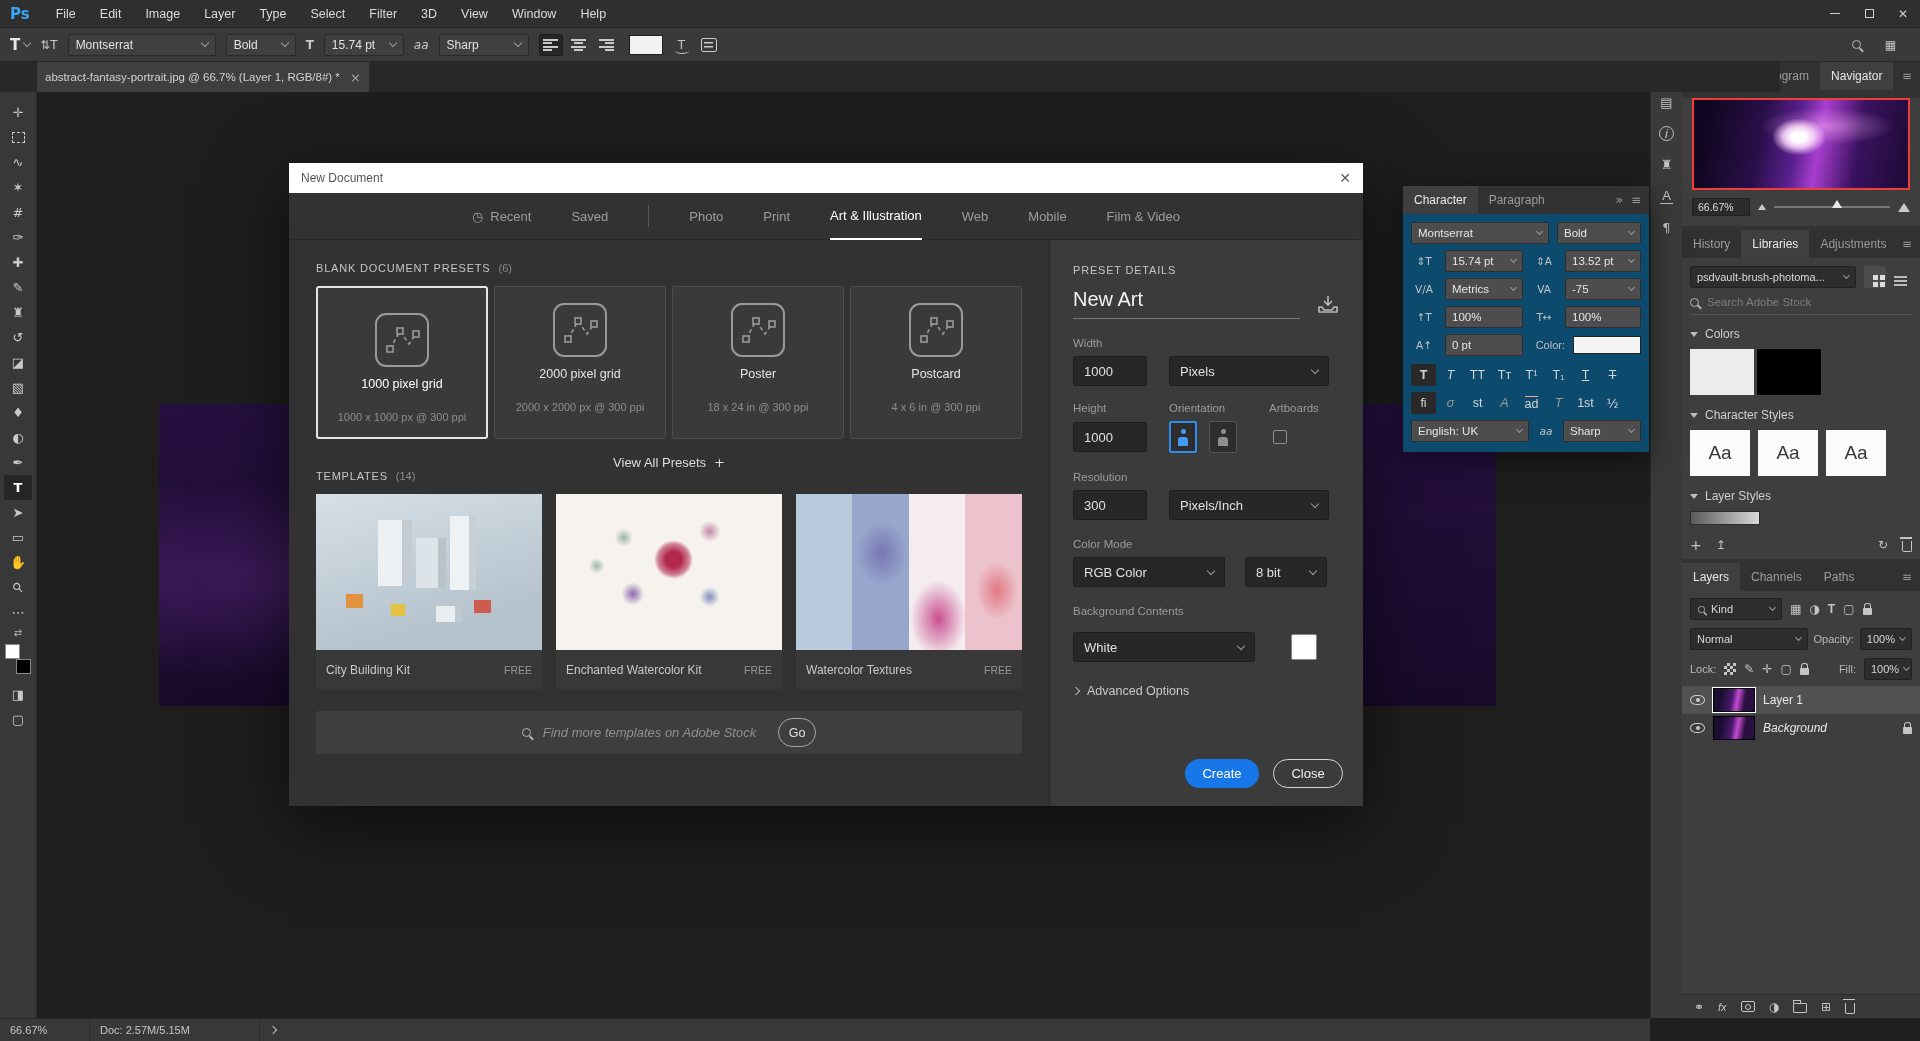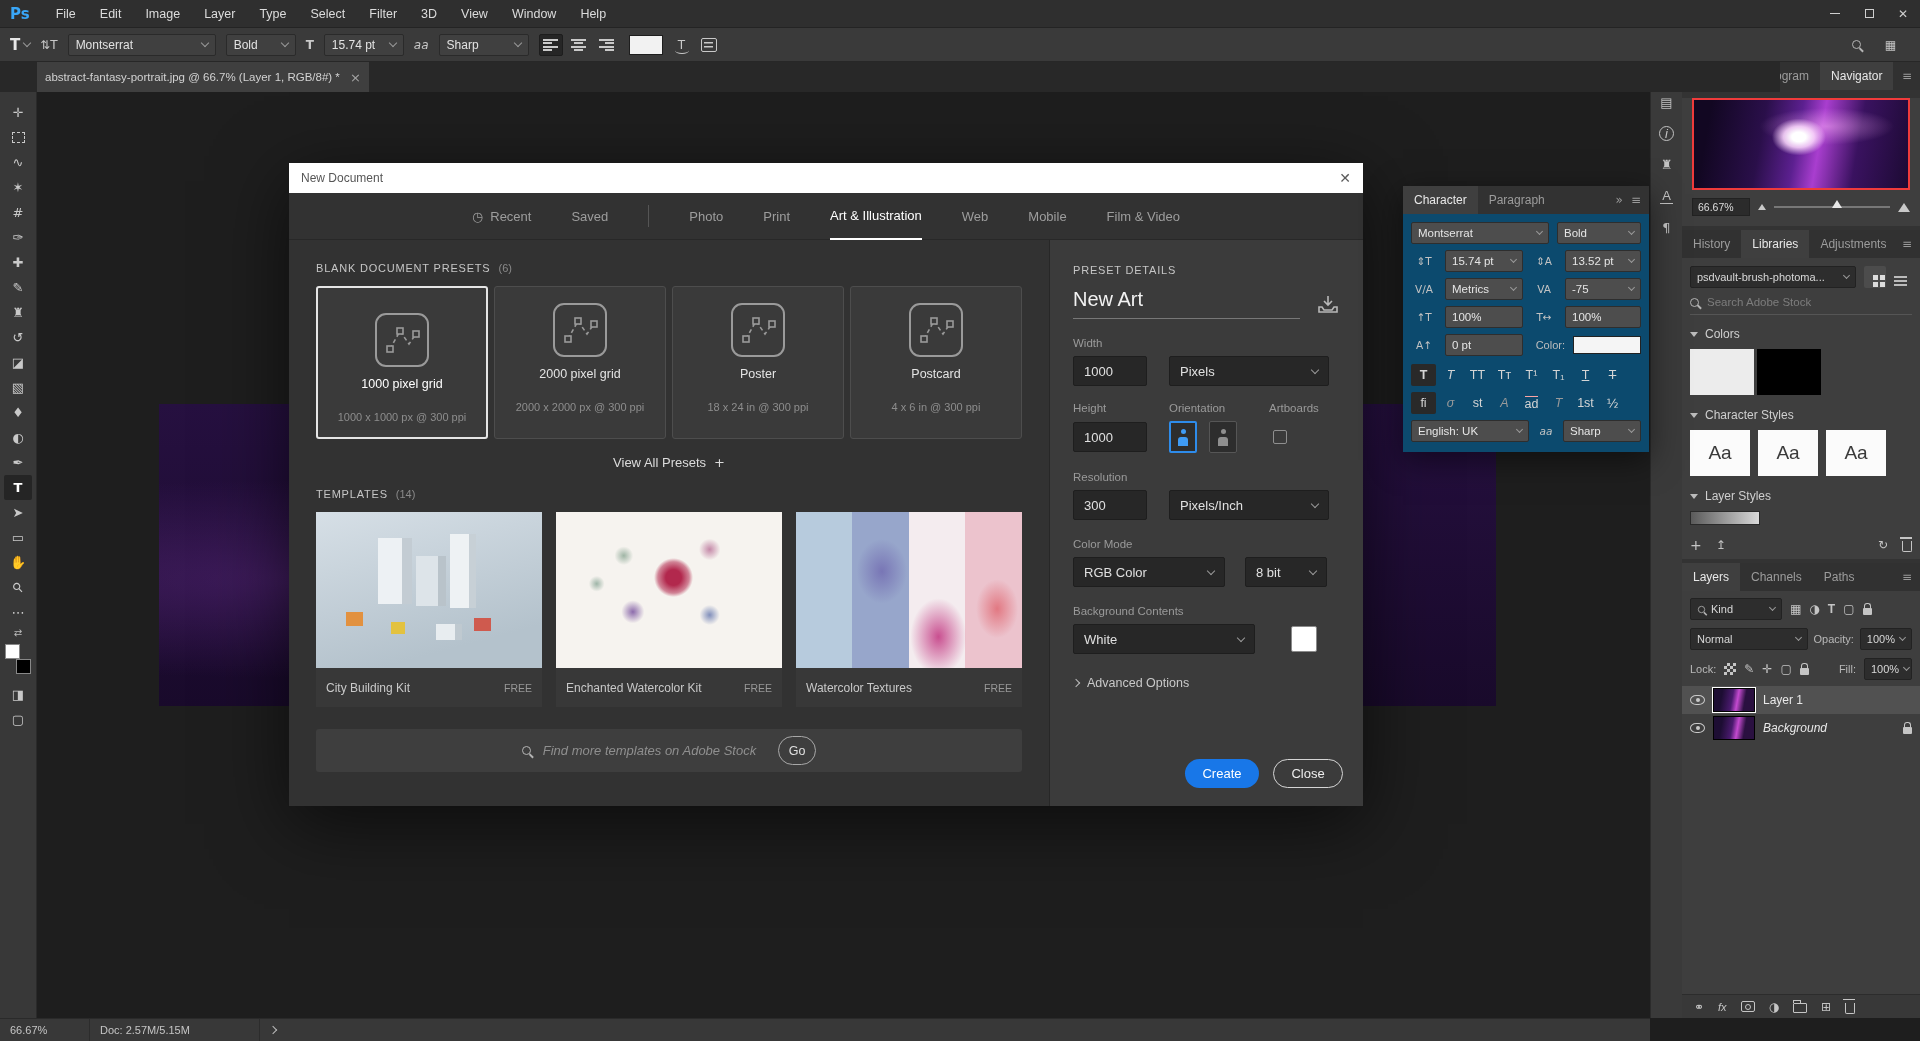--- a/index.html
+++ b/index.html
@@ -421,21 +421,21 @@
                 <rect x="40" y="20" width="6" height="6" fill="#3a3a3a" stroke="#9a9a9a" stroke-width="1.6"></rect>
               </svg>
             <div class="nm">Postcard</div>
             <div class="sp">4 x 6 in @ 300 ppi</div>
           </div>
         </div>
         <div id="viewall">
           <span>View All Presets</span>
           <span class="g">+</span>
         </div>
-        <div class="fx" style="margin-top:18px">
+        <div class="fx" style="">
           <span class="sechdr">TEMPLATES</span>
           <span class="sechdr seccnt">(14)</span>
         </div>
         <div id="tplrow">
           <div class="tcard">
             <div class="tplimg tpl1">
               <div class="b1"></div>
                 <div class="b2"></div>
                 <div class="b3"></div>
               <div class="c1"></div>
@@ -523,21 +523,21 @@
           <div class="field dd" style="width:152px">
             <span>RGB Color</span>
             <span class="chev"></span>
           </div>
           <div class="field dd" style="width:82px">
             <span>8 bit</span>
             <span class="chev"></span>
           </div>
         </div>
         <div class="flabel" style="margin-top:18px">Background Contents</div>
-        <div class="fx" style="margin-top:7px;gap:36px">
+        <div class="fx" style="margin-top:15px;gap:36px">
           <div class="field dd" style="width:182px">
             <span>White</span>
             <span class="chev"></span>
           </div>
           <div style="width:26px;height:26px;background:#fff;border:1px solid #8a8a8a;border-radius:2px"></div>
         </div>
         <div class="fx" style="margin-top:22px;gap:8px">
           <span class="chevR"></span>
           <span style="color:#c9c9c9;font-size:12.5px">Advanced Options</span>
         </div>

